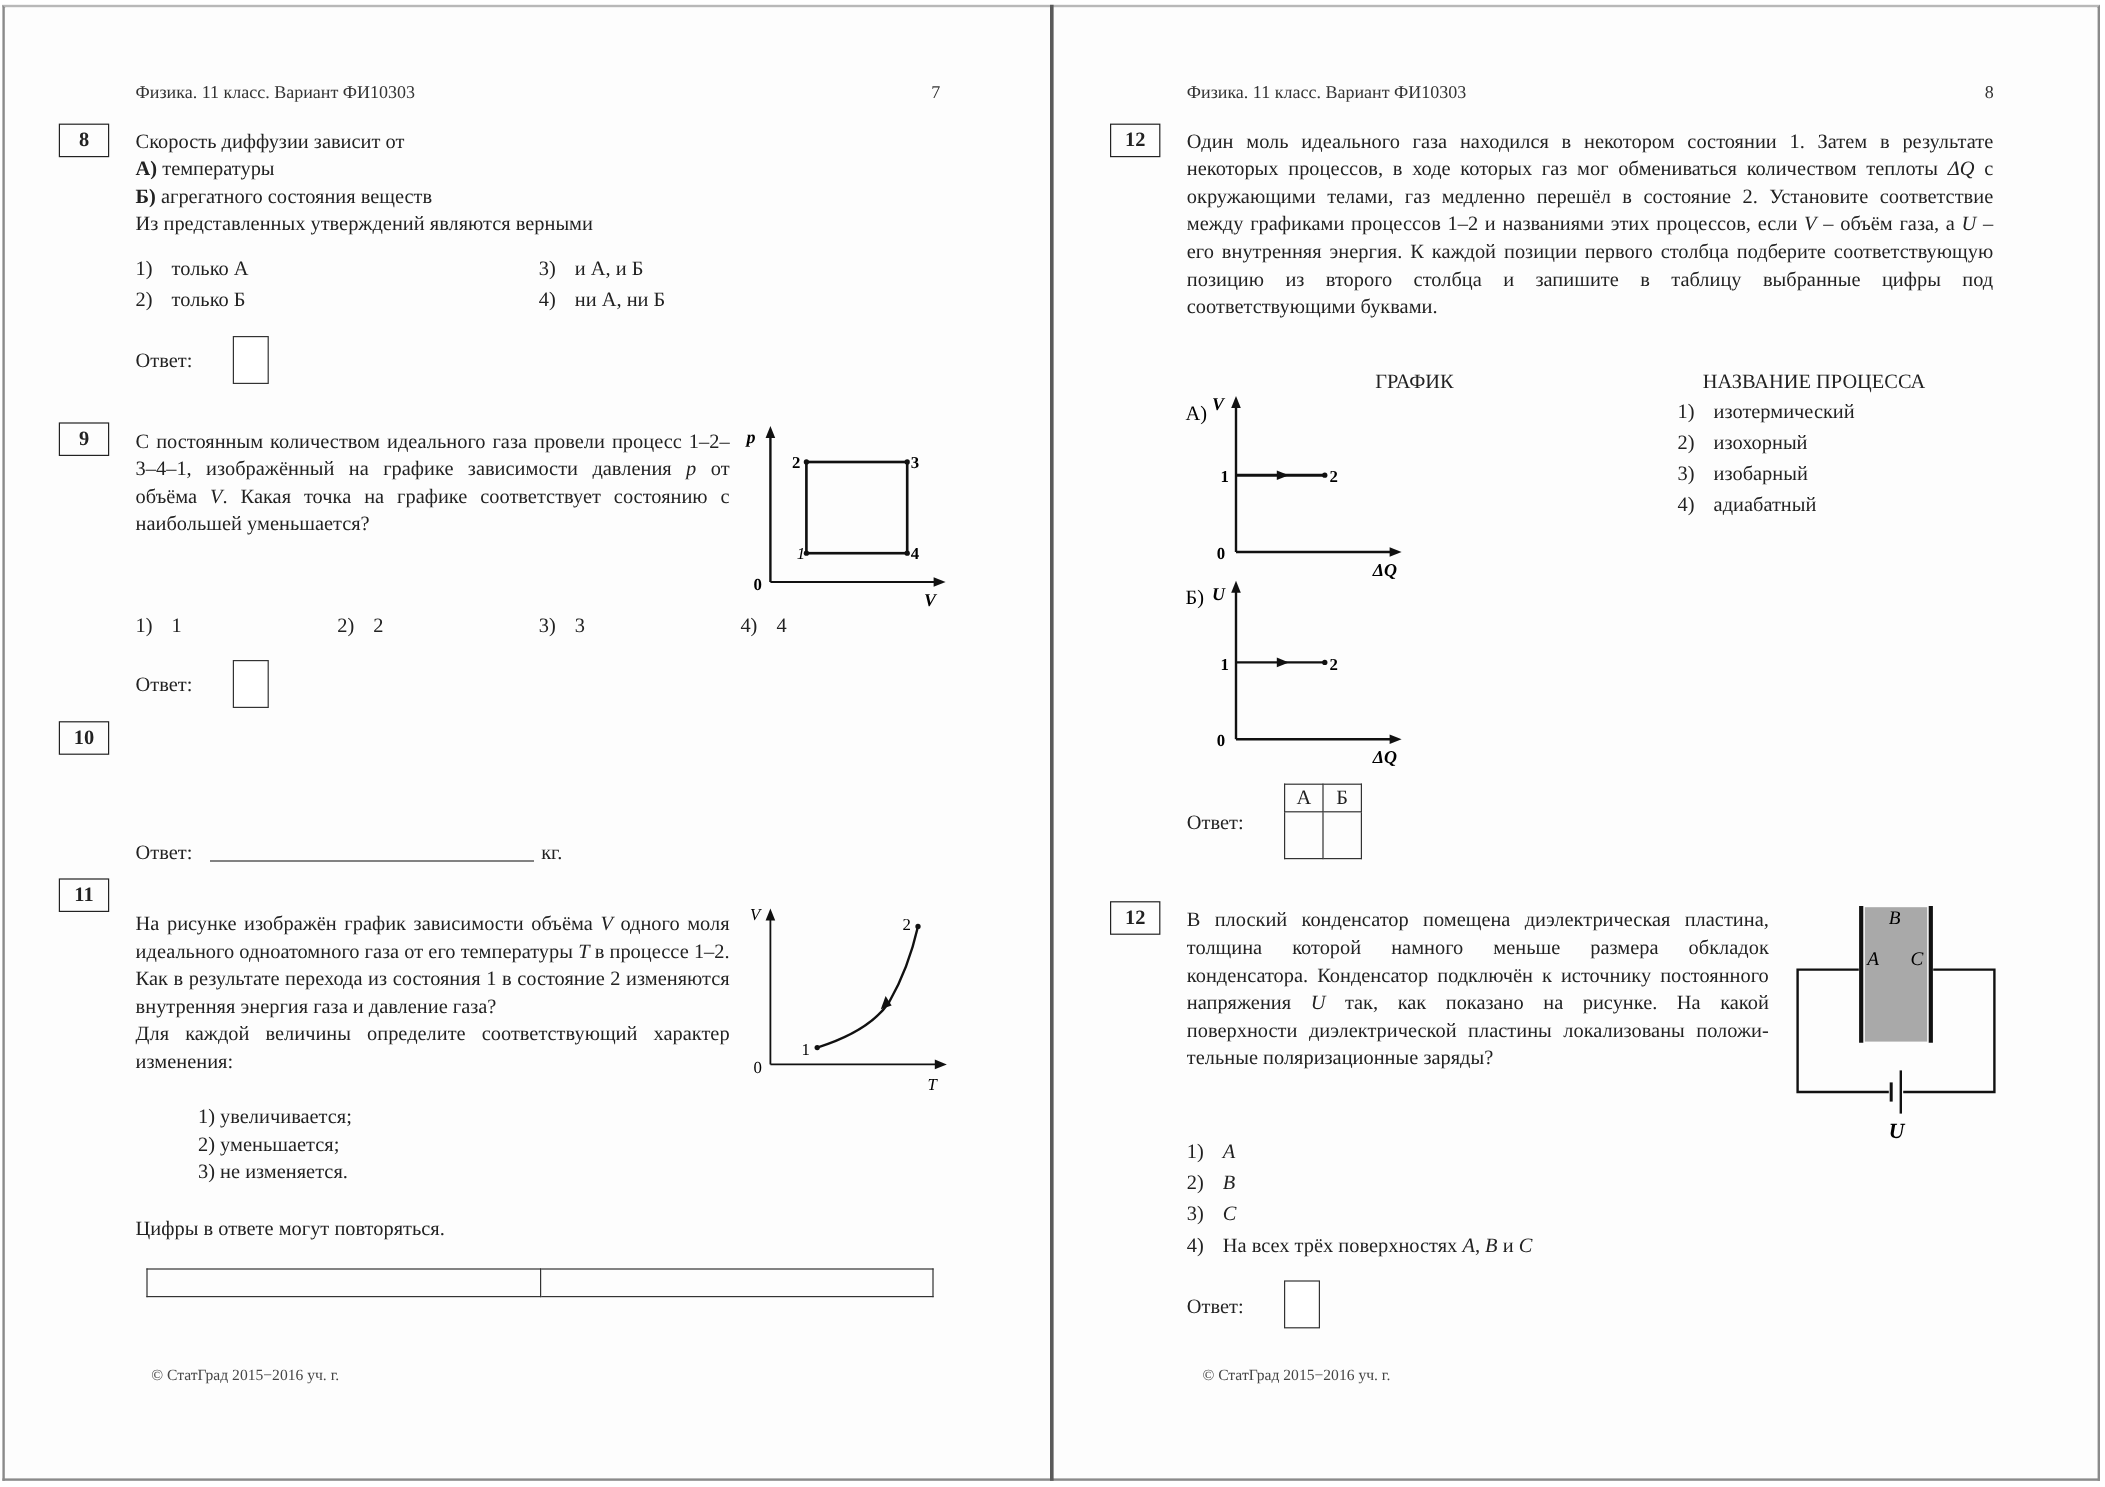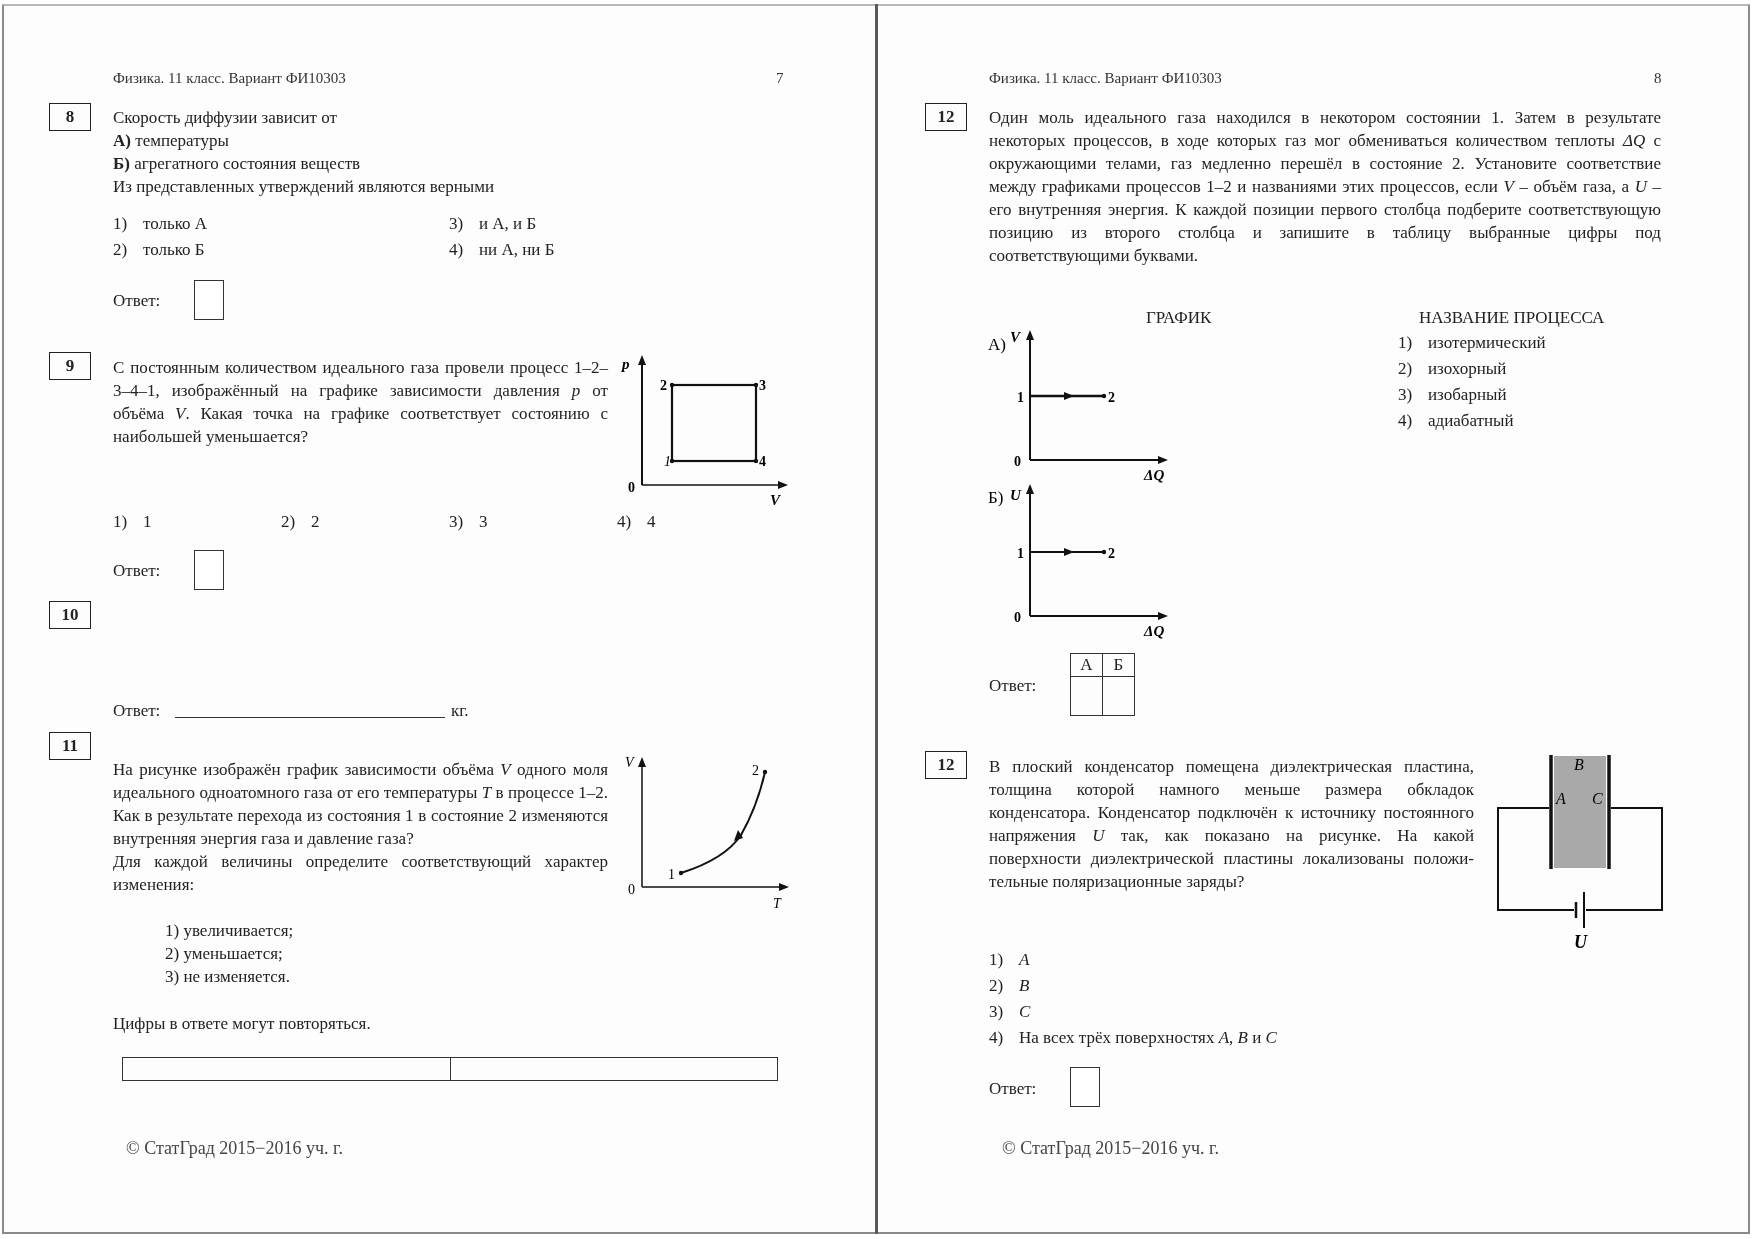--- a/index.html
+++ b/index.html
@@ -34,21 +34,21 @@
   .line { position: absolute; font-size: 17px; line-height: 23px; white-space: nowrap; }
   .opt { position: absolute; font-size: 17px; white-space: nowrap; }
   .opt .n { display: inline-block; width: 30px; }
   i { font-style: italic; }
   b { font-weight: bold; }
   .ansbox { position: absolute; border: 1.5px solid #333; width: 28px; height: 38px; background: #fff; }
   .anslabel { position: absolute; font-size: 17px; }
   .underline { position: absolute; border-bottom: 1px solid #333; height: 1px; }
   table.ans { position: absolute; border-collapse: collapse; font-size: 17px; }
   table.ans td { border: 1.5px solid #333; text-align: center; padding: 0; }
-  .footer { position: absolute; top: 1138px; font-size: 18px; color: #444; }
+  .footer { position: absolute; top: 1138px; font-size: 13px; color: #444; }
   svg { position: absolute; overflow: visible; }
   svg text { font-family: "Liberation Serif", serif; }
 </style>
 </head>
 <body>
 
 <div class="frame"></div>
 <div class="divider"></div>
 
 <div class="page left">

